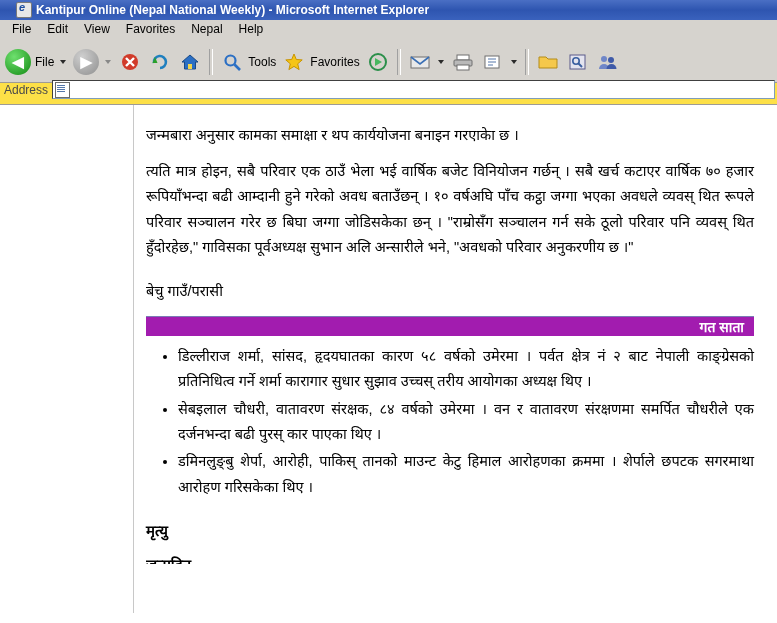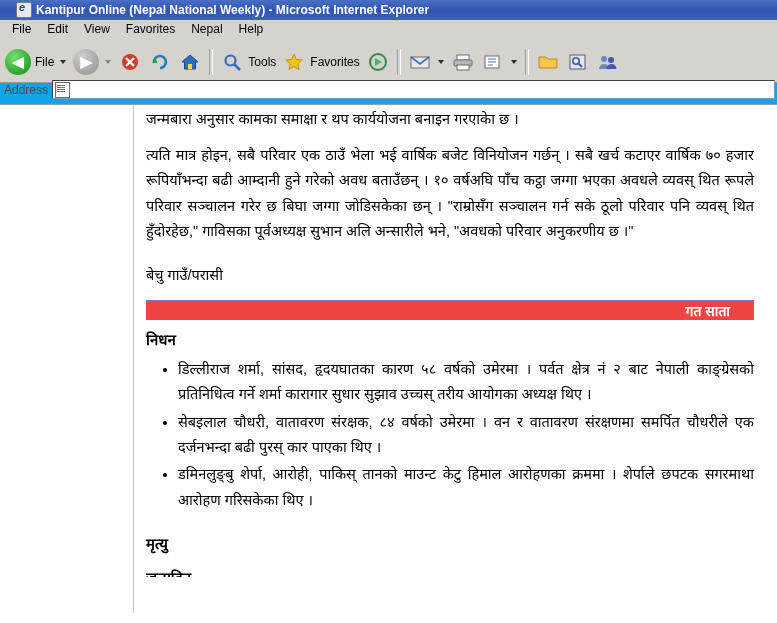--- a/index.html
+++ b/index.html
@@ -119,21 +119,21 @@
 
   .icon-sq {
     width: 24px; height: 22px;
     display: flex; align-items: center; justify-content: center;
     flex: none;
   }
 
   
   .addressbar {
     height: 22px;
-    background: #0ea5e9;
+    background: #fde047;
     display: flex;
     align-items: center;
     padding: 0 2px 8px 4px;
     box-sizing: border-box;
     border-bottom: 1px solid #9e9b95;
   }
   .addressbar .addr-label {
     color: #4a4a4a;
     font-size: 12px;
     margin-right: 4px;
@@ -188,21 +188,21 @@
     position: absolute;
     left: 133px;
     top: 0;
     width: 1px;
     height: 508px;
     background: #c8c8c8;
   }
   .content {
     position: absolute;
     left: 146px;
-    top: 0;
+    top: 16px;
     width: 608px;
     font-family: "Liberation Sans", sans-serif;
     color: #000000;
   }
   .np {
     font-size: 14.5px;
     line-height: 1.75;
     text-align: justify;
     color: #000;
   }
@@ -214,28 +214,28 @@
   .para {
     margin: 14px 0 0 0;
   }
   .byline {
     margin-top: 18px;
     font-size: 14.5px;
   }
   .section-bar {
     margin-top: 12px;
     height: 20px;
-    background: #ef4444;
+    background: #a21caf;
     border-top: 1px solid #7b7bb5;
     color: #ffffff;
     font-size: 14px;
     display: flex;
     align-items: center;
     justify-content: flex-end;
-    padding-right: 24px;
+    padding-right: 10px;
     box-sizing: border-box;
     font-weight: bold;
   }
   .subhead {
     margin-top: 9px;
     font-size: 15px;
     font-weight: bold;
   }
   ul.items {
     margin: 8px 0 0 0;
@@ -425,21 +425,20 @@
     <div class="para-clip np">जन्मबारा अनुसार कामका समाक्षा र थप कार्ययोजना बनाइन गरएाकेा छ ।</div>
 
     <p class="np para">त्यति मात्र होइन, सबै परिवार एक ठाउँ भेला भई वार्षिक बजेट विनियोजन गर्छन् । सबै खर्च कटाएर वार्षिक ७० हजार रूपियाँभन्दा बढी आम्दानी हुने गरेको अवध बताउँछन् । १० वर्षअघि पाँच कट्ठा जग्गा भएका अवधले व्यवस् थित रूपले परिवार सञ्चालन गरेर छ बिघा जग्गा जोडिसकेका छन् । "राम्रोसँग सञ्चालन गर्न सके ठूलो परिवार पनि व्यवस् थित हुँदोरहेछ," गाविसका पूर्वअध्यक्ष सुभान अलि अन्सारीले भने, "अवधको परिवार अनुकरणीय छ ।"</p>
 
     <div class="byline np">बेचु गाउँ/परासी</div>
 
     <div class="section-bar">
       <span>गत साता</span>
     </div>
 
-    <div class="subhead">निधन</div>
     <ul class="items">
       <li>डिल्लीराज शर्मा, सांसद, हृदयघातका कारण ५८ वर्षको उमेरमा । पर्वत क्षेत्र नं २ बाट नेपाली काङ्ग्रेसको प्रतिनिधित्व गर्ने शर्मा कारागार सुधार सुझाव उच्चस् तरीय आयोगका अध्यक्ष थिए ।</li>
       <li>सेबइलाल चौधरी, वातावरण संरक्षक, ८४ वर्षको उमेरमा । वन र वातावरण संरक्षणमा समर्पित चौधरीले एक दर्जनभन्दा बढी पुरस् कार पाएका थिए ।</li>
       <li>डमिनलुङ्बु शेर्पा, आरोही, पाकिस् तानको माउन्ट केटु हिमाल आरोहणका क्रममा । शेर्पाले छपटक सगरमाथा आरोहण गरिसकेका थिए ।</li>
     </ul>
 
     <div class="subhead" style="margin-top:20px;">मृत्यु</div>
 
     <div class="tail-clip">जन्मदिन</div>
   </div>

